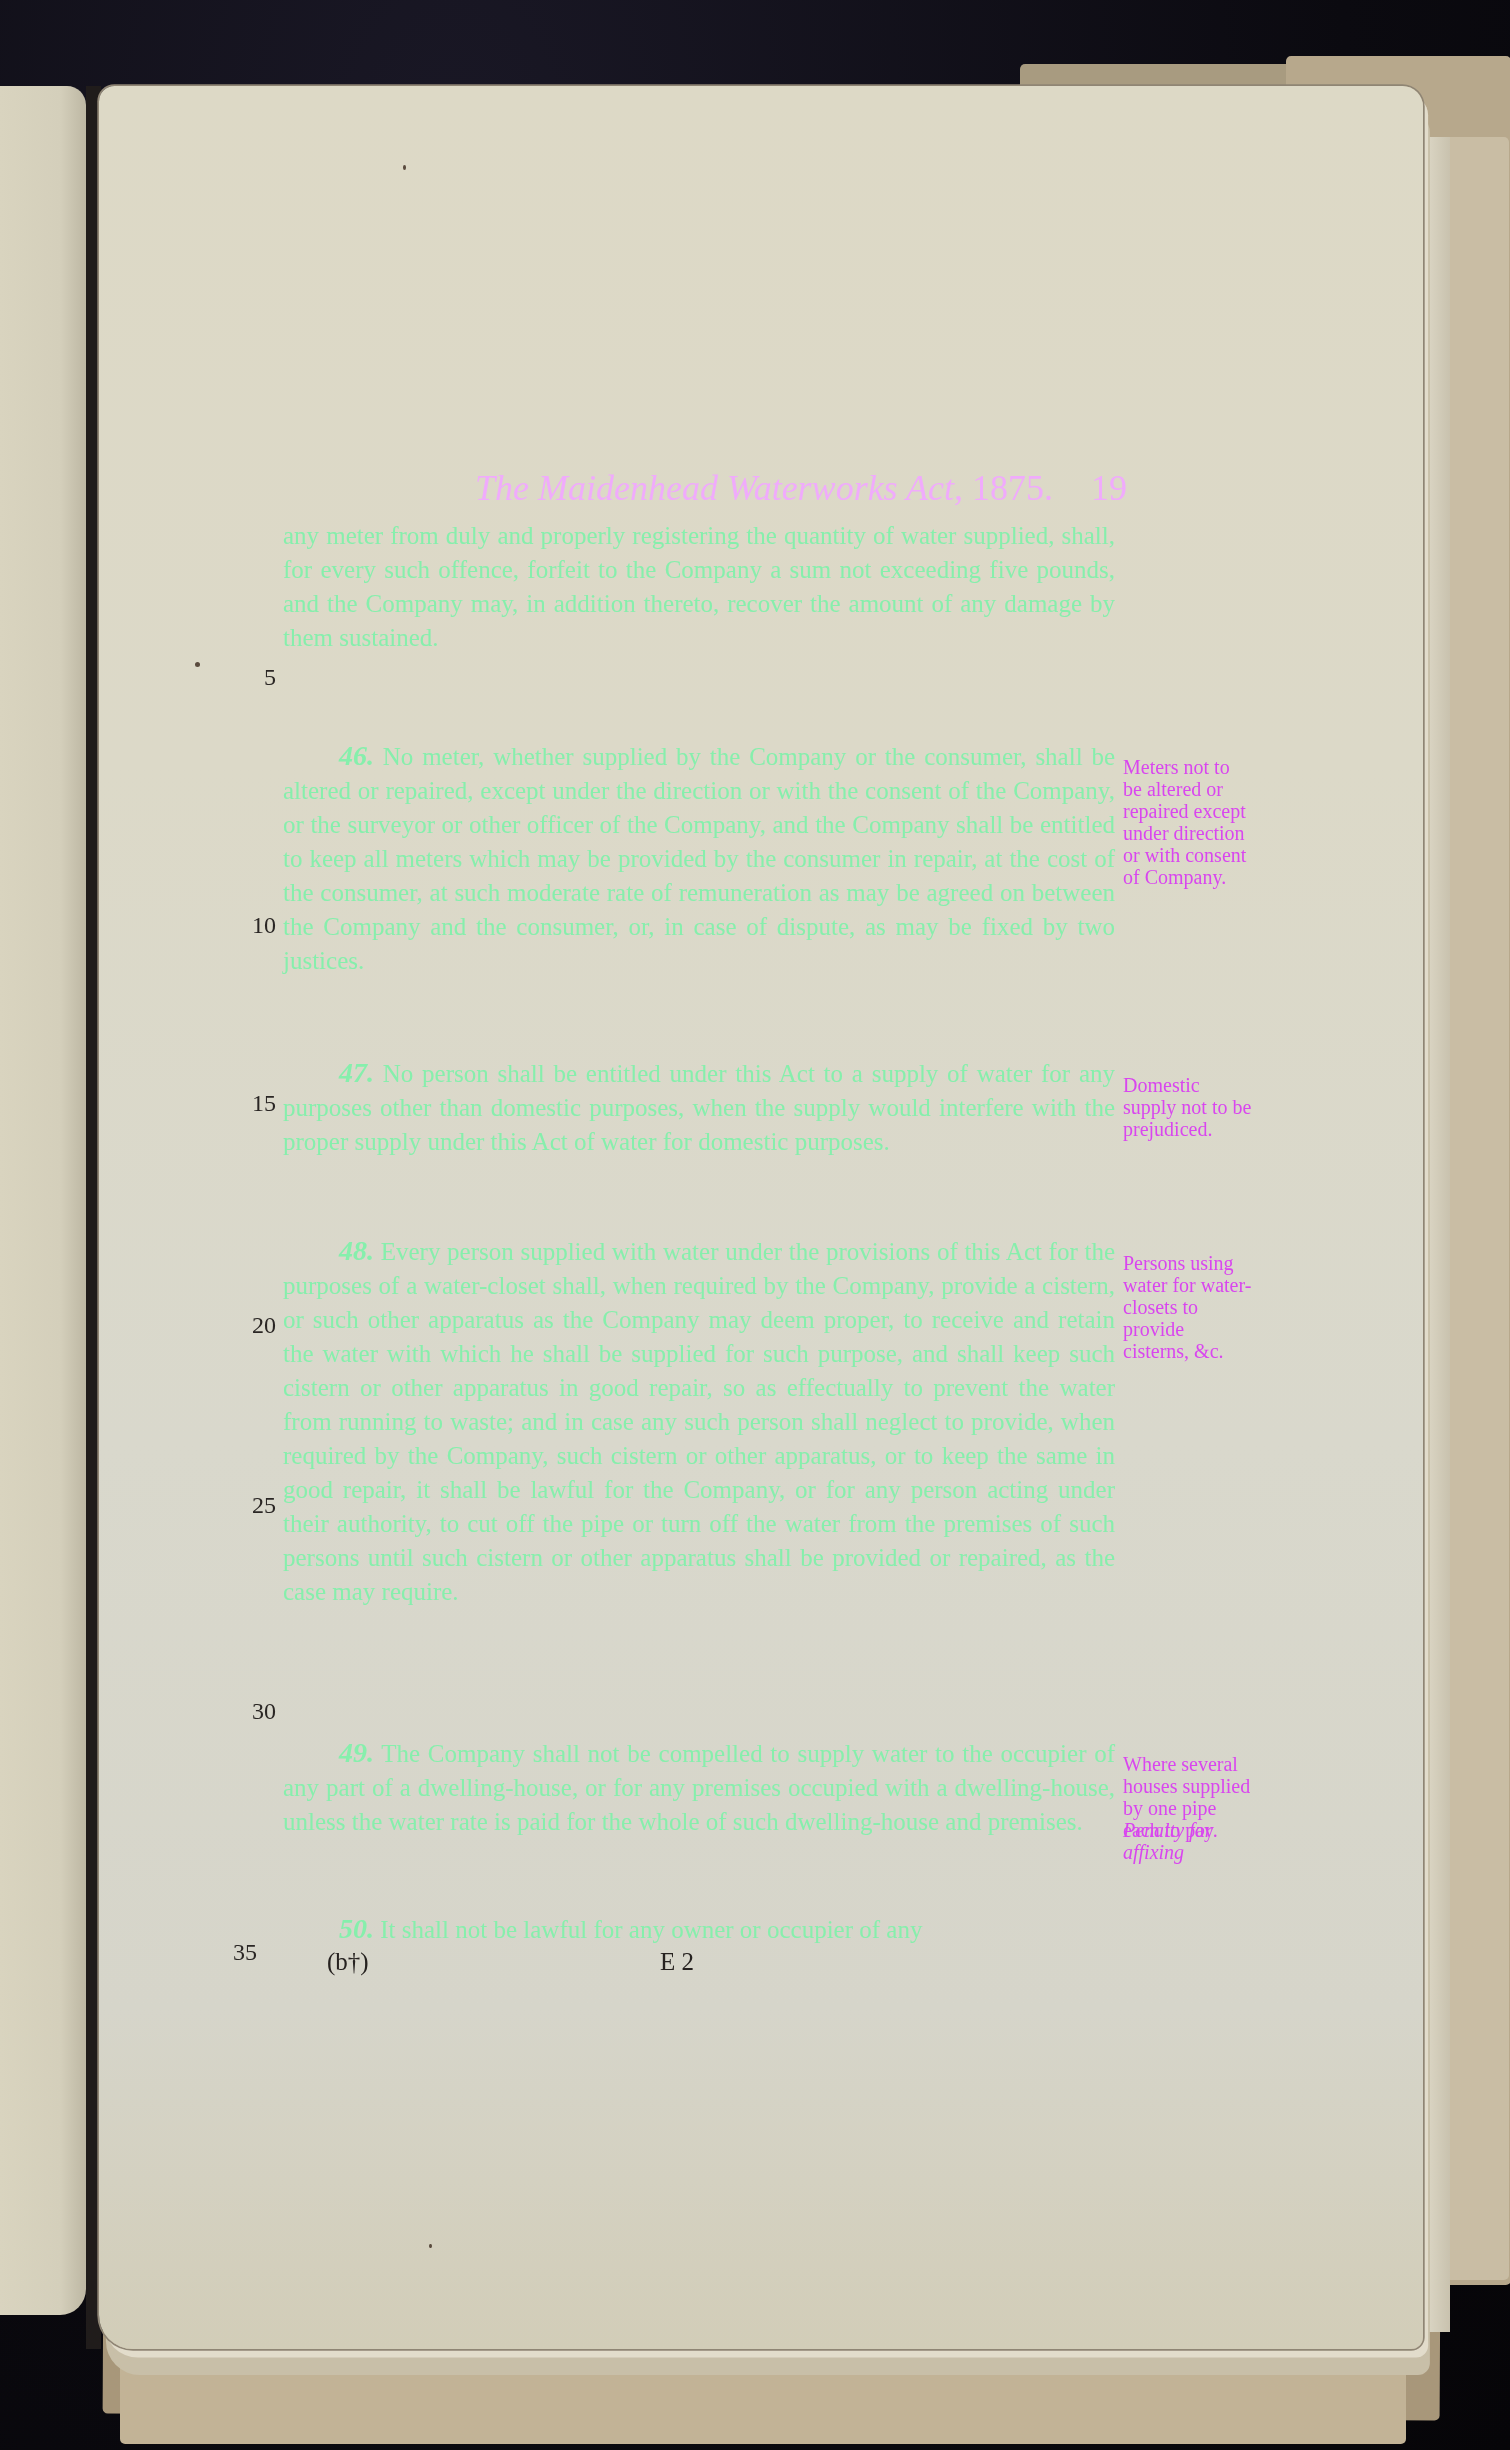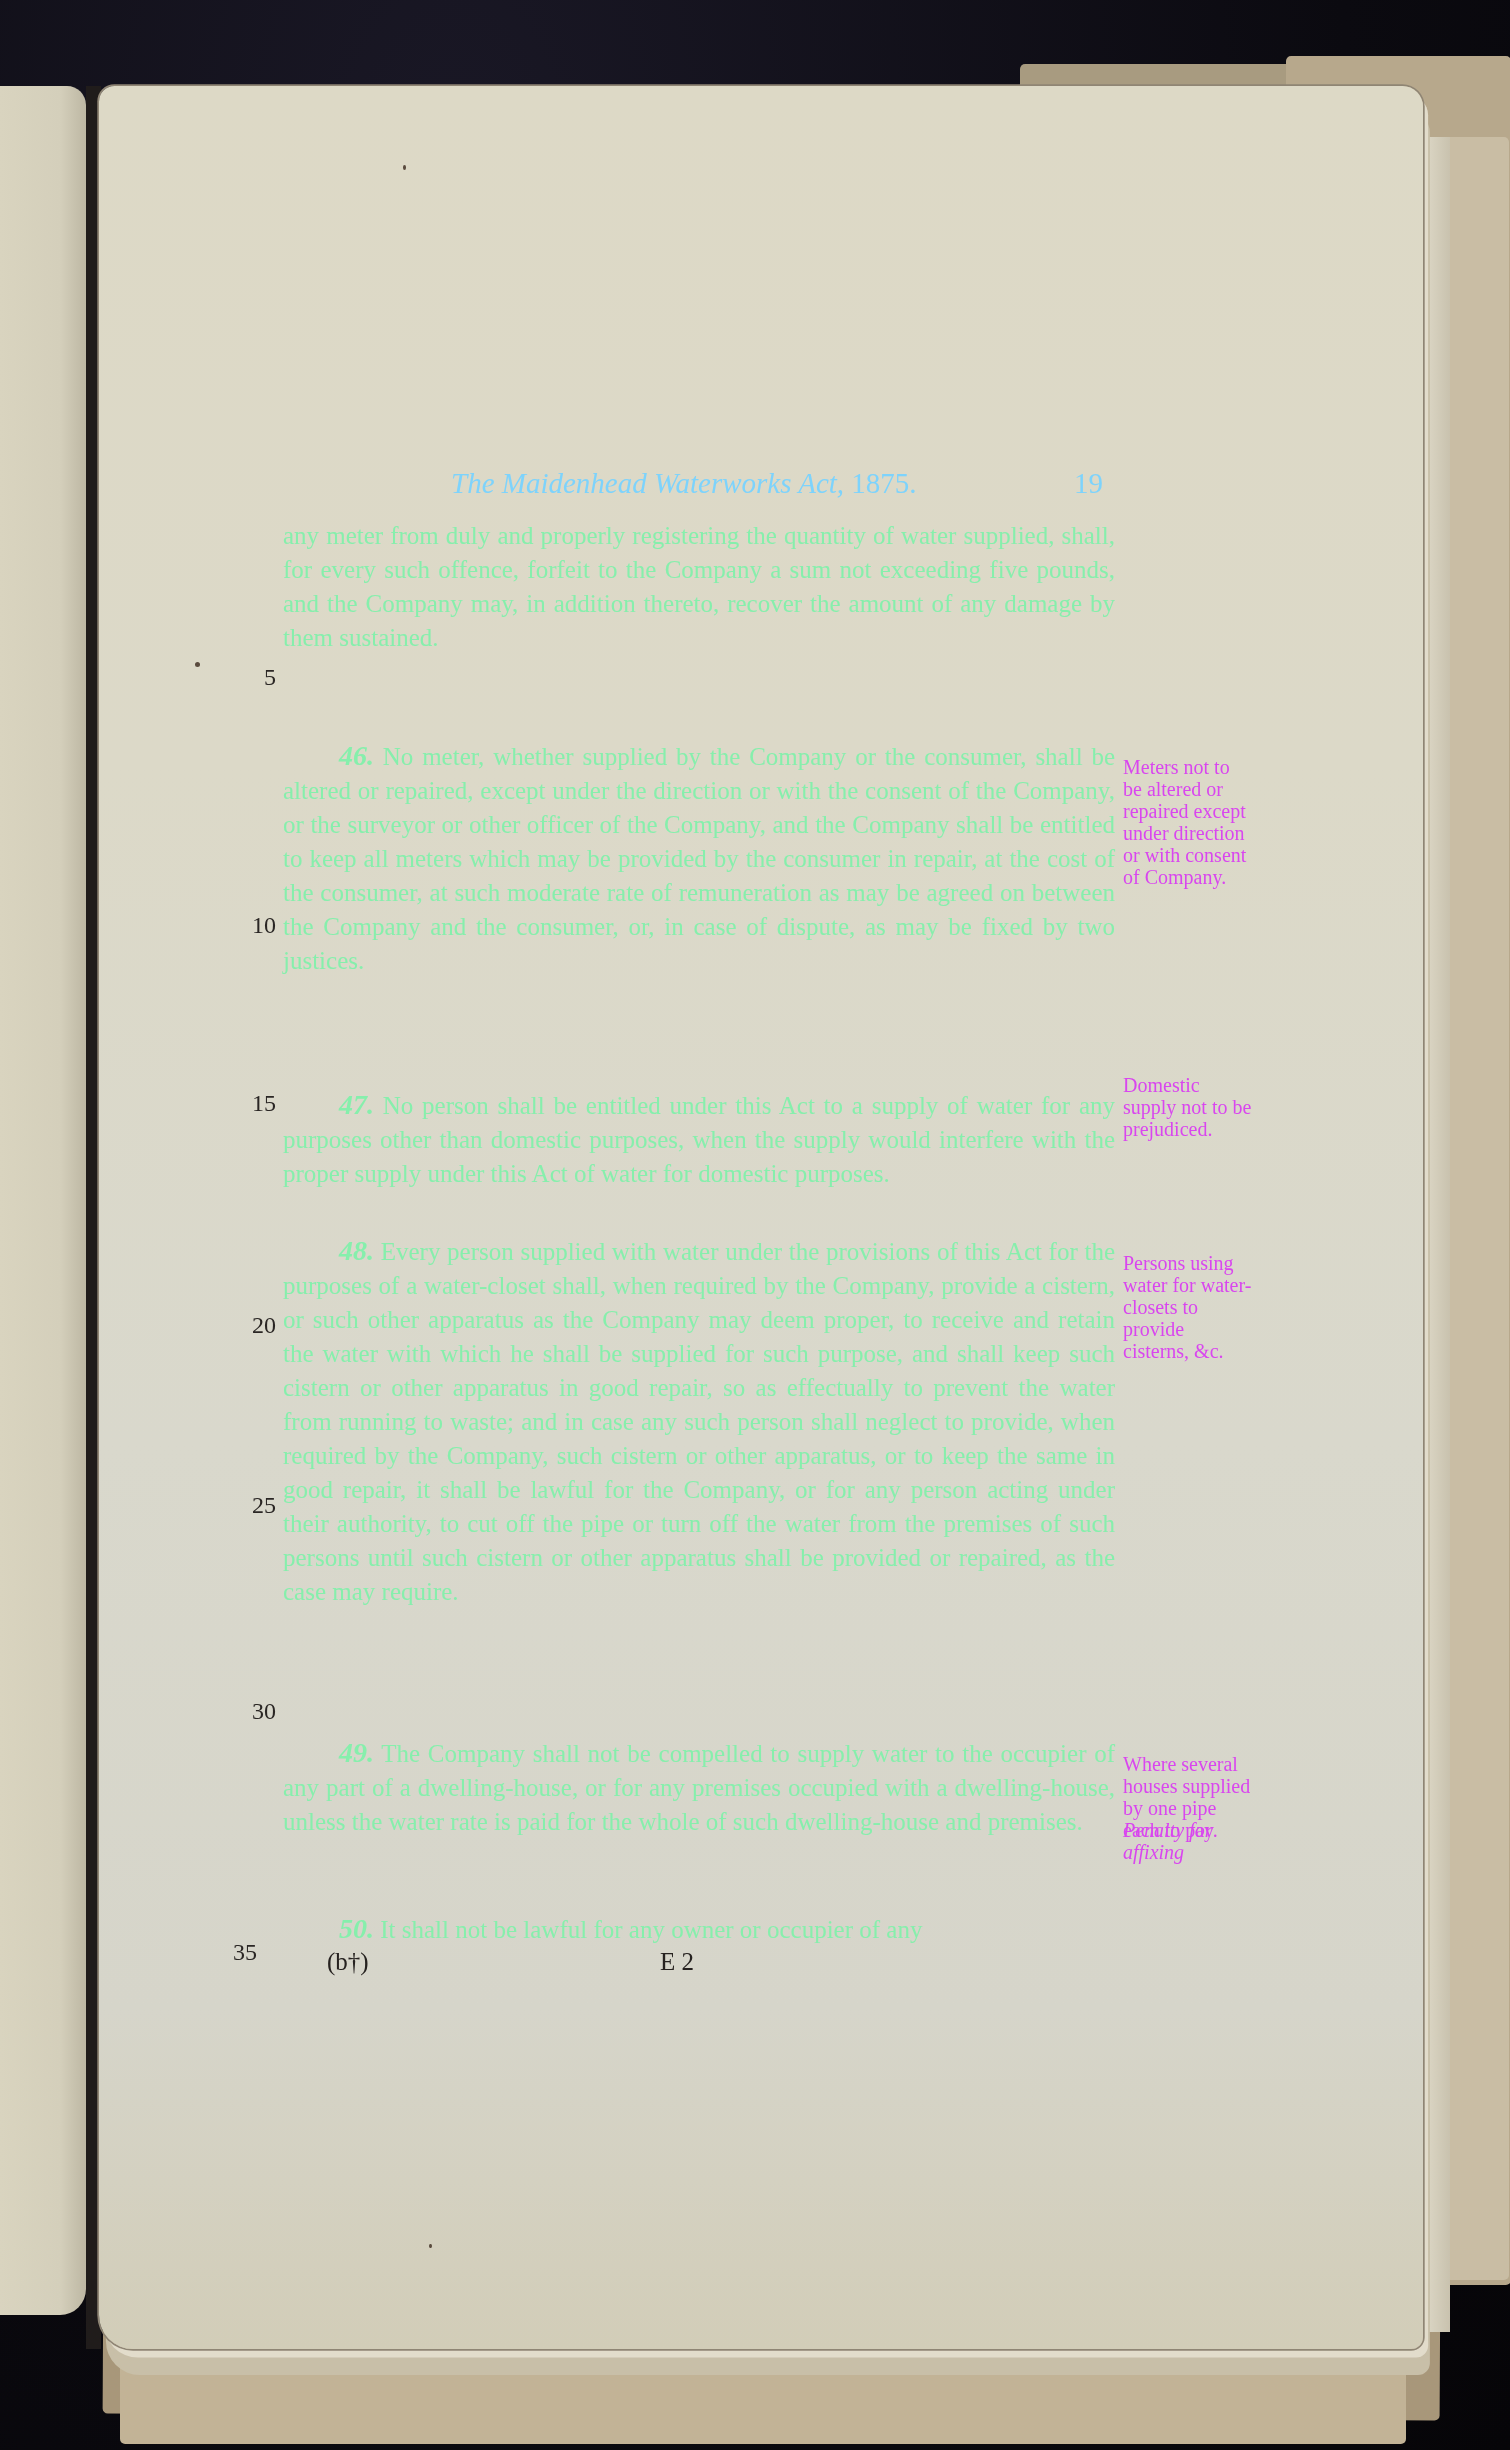--- a/index.html
+++ b/index.html
@@ -27,21 +27,21 @@
   .page {
     position:absolute; left:99px; top:86px; width:1324px; height:2263px;
     background:linear-gradient(180deg,#ddd9c6 0%, #dcd9c8 30%, #d9d8cc 60%, #d6d5ca 85%, #d2cdb8 100%);
     border-radius:15.4px 20.6px 12px 34px;
     box-shadow: 0 0 0 1.7px #8f8574, 5.1px 8.6px 0 0 #e2dccb, 6.9px 26px 0 0 #c8bfa8;
   }
   .page-edge-r { position:absolute; left:1423px; top:137px; width:26px; height:2195px;
     background:linear-gradient(90deg,#ddd8c7,#c9c2ae); border-left:0.9px solid #8d8574; }
 
   .txt { position:absolute; color:#86efac; font-size:25px; line-height:34px; }
-  .header { position:absolute; left:451px; top:467px; width:652px; height:34px; font-size:29px; color:#7dd3fc; }
+  .header { position:absolute; left:475px; top:467px; width:652px; height:34px; font-size:36px; color:#f0abfc; }
   .header .title { font-style:italic; }
   .header .pnum { position:absolute; right:0; top:0; }
 
   .body { position:absolute; left:283px; width:832px; text-align:justify; text-align-last:left; }
   .body p { margin:0; }
   .indent { display:inline-block; width:56px; }
   .secnum { font-weight:bold; font-size:28px;font-style:italic; }
 
   .lnum { position:absolute; width:51px; text-align:right; font-size:24px; color:#2a2624; }
 
@@ -82,21 +82,21 @@
 <div class="txt body" style="top:519px;">
   <p>any meter from duly and properly registering the quantity of water supplied, shall, for every such offence, forfeit to the Company a sum not exceeding five pounds, and the Company may, in addition thereto, recover the amount of any damage by them sustained.</p>
 </div>
 
 <div class="txt body" style="top:739px;">
   <p><span class="indent"></span><span class="secnum">46.</span>
   <span>No meter, whether supplied by the Company or the consumer, shall be altered or repaired, except under the direction or with the consent of the Company, or the surveyor or other officer of the Company, and the Company shall be entitled to keep all meters which may be provided by the consumer in repair, at the cost of the consumer, at such moderate rate of remuneration as may be agreed on between the Company and the consumer, or, in case of dispute, as may be fixed by two justices.</span></p>
 </div>
 <div class="margin" style="top:756px;">Meters not to be altered or repaired except under direction or with consent of Company.</div>
 
-<div class="txt body" style="top:1056px;margin-top:32px;">
+<div class="txt body" style="top:1056px;">
   <p><span class="indent"></span><span class="secnum">47.</span>
   <span>No person shall be entitled under this Act to a supply of water for any purposes other than domestic purposes, when the supply would interfere with the proper supply under this Act of water for domestic purposes.</span></p>
 </div>
 <div class="margin" style="top:1074px;">Domestic supply not to be prejudiced.</div>
 
 <div class="txt body" style="top:1234px;">
   <p><span class="indent"></span><span class="secnum">48.</span>
   <span>Every person supplied with water under the provisions of this Act for the purposes of a water-closet shall, when required by the Company, provide a cistern, or such other apparatus as the Company may deem proper, to receive and retain the water with which he shall be supplied for such purpose, and shall keep such cistern or other apparatus in good repair, so as effectually to prevent the water from running to waste; and in case any such person shall neglect to provide, when required by the Company, such cistern or other apparatus, or to keep the same in good repair, it shall be lawful for the Company, or for any person acting under their authority, to cut off the pipe or turn off the water from the premises of such persons until such cistern or other apparatus shall be provided or repaired, as the case may require.</span></p>
 </div>
 <div class="margin" style="top:1252px;">Persons using water for water-closets to provide cisterns, &amp;c.</div>

